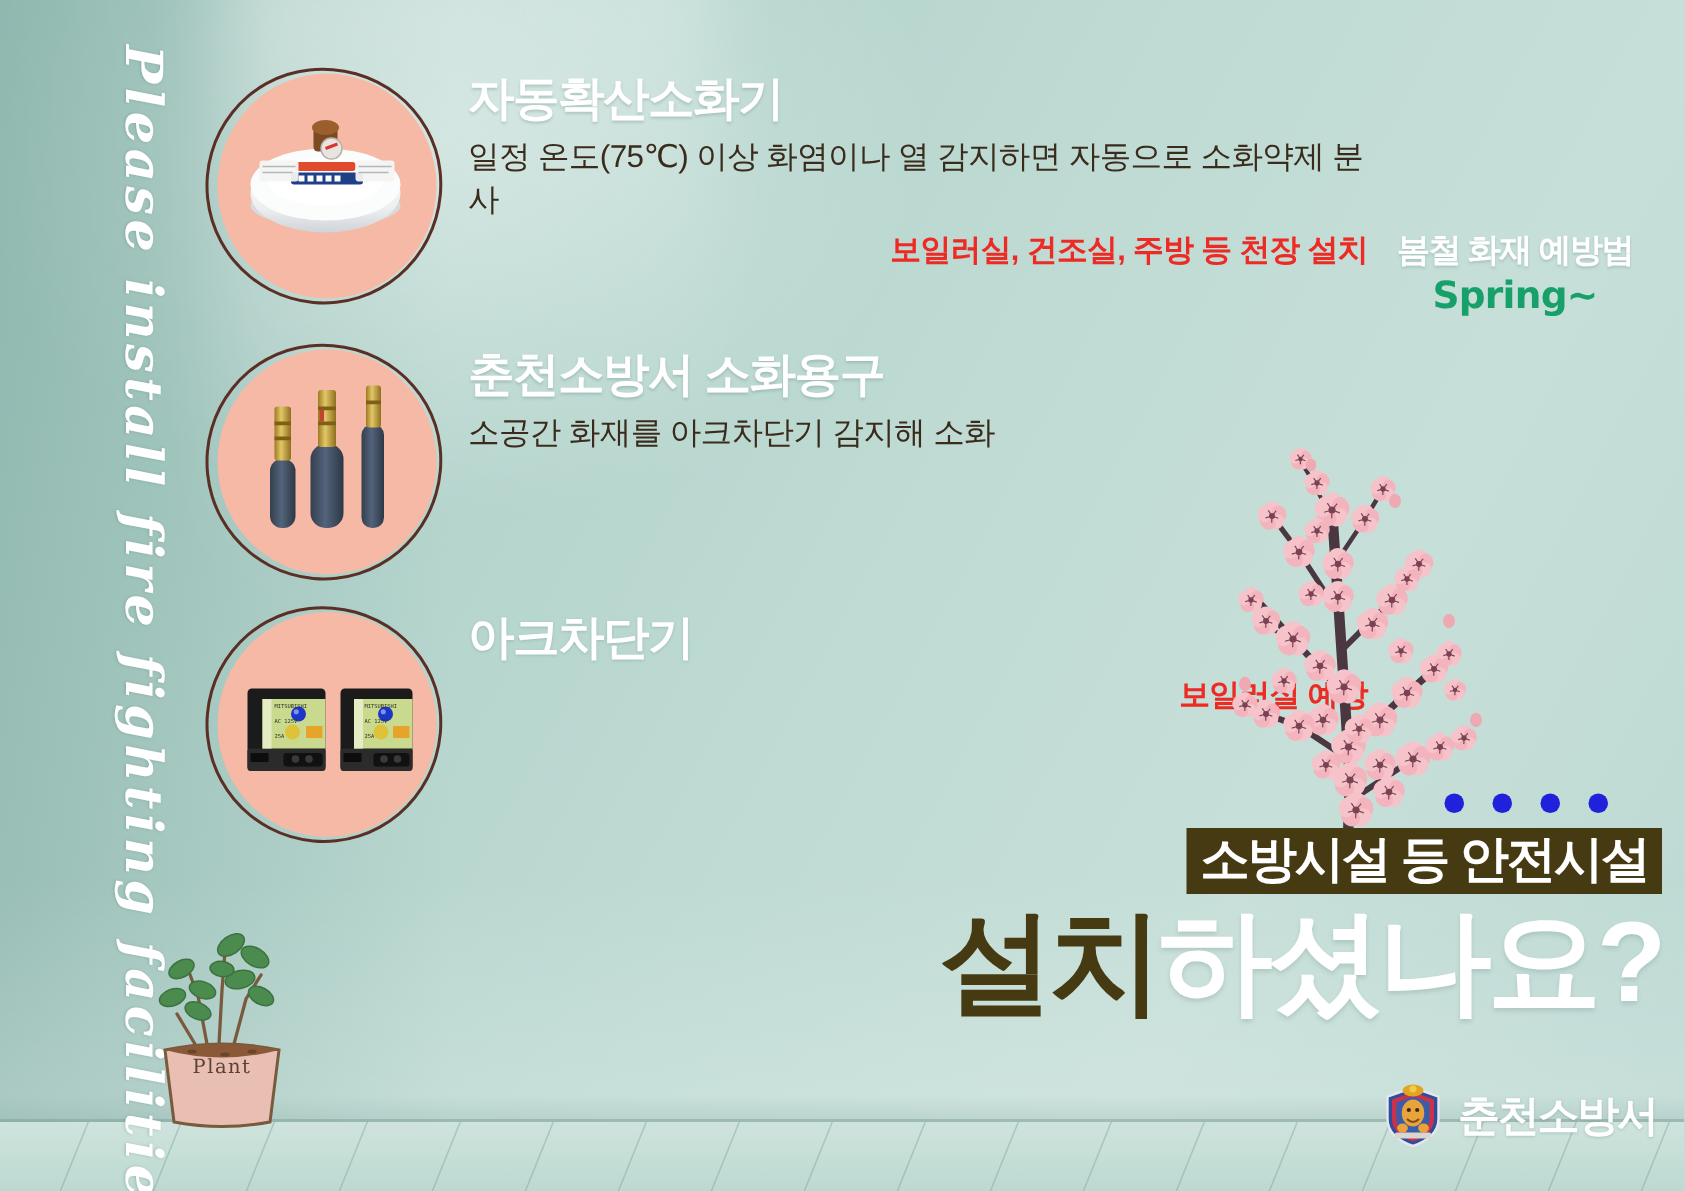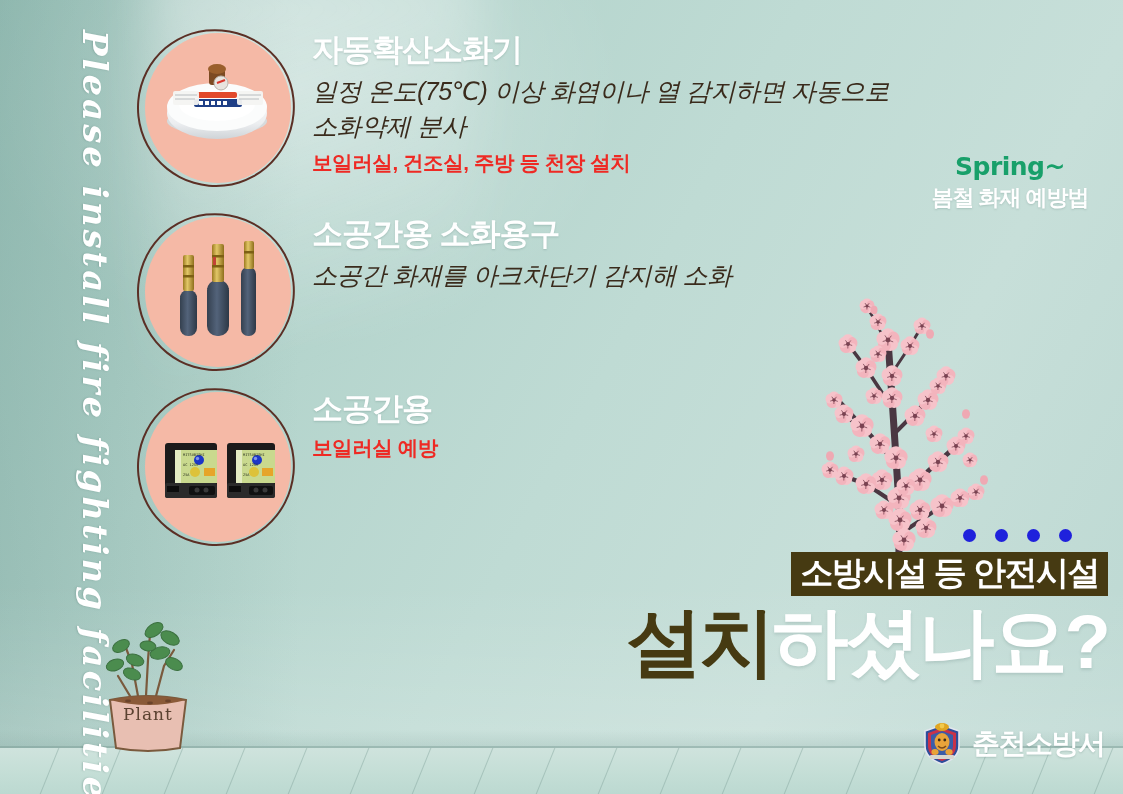--- a/index.html
+++ b/index.html
@@ -59,21 +59,21 @@
     transform:rotate(90deg);transform-origin:center center;
     color:#ffffff;
     font-family:"DejaVu Serif",serif;
     font-style:italic;font-weight:bold;
     font-size:34px;letter-spacing:3px;
     white-space:nowrap;
     text-shadow:0 1px 2px rgba(90,125,118,0.35);
   }
 
   
-  .item-row{position:absolute;left:0;width:900px;height:170px;}
+  .item-row{position:absolute;left:0;width:900px;height:170px;margin-top:16px;}
   .item-row.r1{top:26px;}
   .item-row.r2{top:210px;}
   .item-row.r3{top:385px;}
 
   .thumb-wrap{position:absolute;left:137px;top:3px;width:160px;height:160px;}
   .thumb-disc{
     position:absolute;left:8px;top:4px;width:146px;height:150px;
     background:#f5b9a6;border-radius:50%;
   }
   .thumb-ring{
@@ -83,24 +83,24 @@
   }
   .thumb-art{position:absolute;left:0;top:0;width:160px;height:160px;}
 
   .item-text{position:absolute;left:312px;top:0;width:600px;}
   .item-title{
     color:#ffffff;font-weight:bold;font-size:31px;letter-spacing:-1px;
     line-height:1.18;margin:6px 0 5px 0;
     text-shadow:0 1px 2px rgba(90,125,118,0.30);
   }
   .item-desc{
-    color:#3a2b1c;font-size:25px;line-height:1.42;margin:0 0 3px 0;letter-spacing:-0.4px;font-style:italic;
+    color:#3a2b1c;font-size:21px;line-height:1.42;margin:0 0 3px 0;letter-spacing:-0.4px;
   }
   .item-place{
-    color:#ee2a24;font-size:20.5px;font-weight:bold;line-height:1.42;margin:0;letter-spacing:-0.4px;
+    color:#ee2a24;font-size:20.5px;font-weight:bold;line-height:1.42;margin:0;letter-spacing:-0.4px;text-align:right;
   }
 
   
   #spring-label{position:absolute;left:905px;top:152px;width:210px;text-align:center;}
   #spring-en{
     color:#18a06a;font-weight:bold;font-size:25px;letter-spacing:-0.5px;
     font-family:"DejaVu Sans",sans-serif;margin:0 0 2px 0;
   }
   #spring-ko{
     color:#ffffff;font-weight:bold;font-size:22px;letter-spacing:-1px;margin:0;
@@ -128,21 +128,21 @@
 
   
   #logo{position:absolute;left:922px;top:722px;display:flex;align-items:center;gap:10px;}
   #logo-name{color:#ffffff;font-weight:bold;font-size:28px;letter-spacing:-1.5px;
     text-shadow:0 1px 2px rgba(90,125,118,0.30);}
 
   
   #plant{position:absolute;left:88px;top:608px;width:120px;height:146px;}
   #plant-label{
     position:absolute;left:0;top:96px;width:120px;text-align:center;
-    color:#5b4231;font-size:17px;letter-spacing:1px;
+    color:#5b4231;font-size:13px;letter-spacing:1px;
     font-family:"DejaVu Serif",serif;
   }
 
   
   #blossom{position:absolute;left:770px;top:248px;width:250px;height:330px;}
 </style>
 </head>
 <body>
 
 <div id="poster">
@@ -261,21 +261,21 @@
             <rect x="104" y="54" width="15" height="69" rx="7" fill="url(#bodyg)"></rect>
             <path d="M104 62q7.5-14 15 0z" fill="url(#bodyg)"></path>
             <rect x="107" y="28" width="10" height="28" rx="2" fill="url(#goldg)"></rect>
             <rect x="107" y="38" width="10" height="2.5" fill="#7d6014"></rect>
           </g>
         </g>
       </svg>
       <div class="thumb-ring"></div>
     </div>
     <div class="item-text">
-      <div class="item-title">소공간용 소화용구</div>
+      <div class="item-title">춘천소방서 소화용구</div>
       <div class="item-desc">소공간 화재를 아크차단기 감지해 소화</div>
     </div>
   </div>
 
   <div class="item-row r3">
     <div class="thumb-wrap">
       <div class="thumb-disc"></div>
       <svg class="thumb-art" viewBox="0 0 160 160">
         <defs>
             <clipPath id="c3">
@@ -319,28 +319,28 @@
             <rect x="92" y="98" width="12" height="6" fill="#0d0d0d"></rect>
             <rect x="112" y="98" width="24" height="9" rx="2" fill="#111"></rect>
             <circle cx="119" cy="102" r="2.5" fill="#3a3a3a"></circle>
             <circle cx="128" cy="102" r="2.5" fill="#3a3a3a"></circle>
           </g>
         </g>
       </svg>
       <div class="thumb-ring"></div>
     </div>
     <div class="item-text">
-      <div class="item-title">소공간용</div>
+      <div class="item-title">아크차단기</div>
       <div class="item-place">보일러실 예방</div>
     </div>
   </div>
 
   <div id="spring-label">
+    <div id="spring-ko">봄철 화재 예방법</div>
     <div id="spring-en">Spring~</div>
-    <div id="spring-ko">봄철 화재 예방법</div>
   </div>
 
   <svg id="blossom" viewBox="0 0 250 330">
     <g stroke="#4a3742" fill="none" stroke-linecap="round">
       <path d="M128 330 L130 272 L126 210 L122 150 L118 92" stroke-width="7"></path>
       <path d="M126 215 L92 178 L68 152" stroke-width="4.5"></path>
       <path d="M122 160 L96 120 L78 96" stroke-width="3.6"></path>
       <path d="M124 186 L158 152 L176 128" stroke-width="4"></path>
       <path d="M120 128 L140 98 L152 78" stroke-width="3"></path>
       <path d="M129 250 L168 214 L196 190" stroke-width="4.8"></path>

